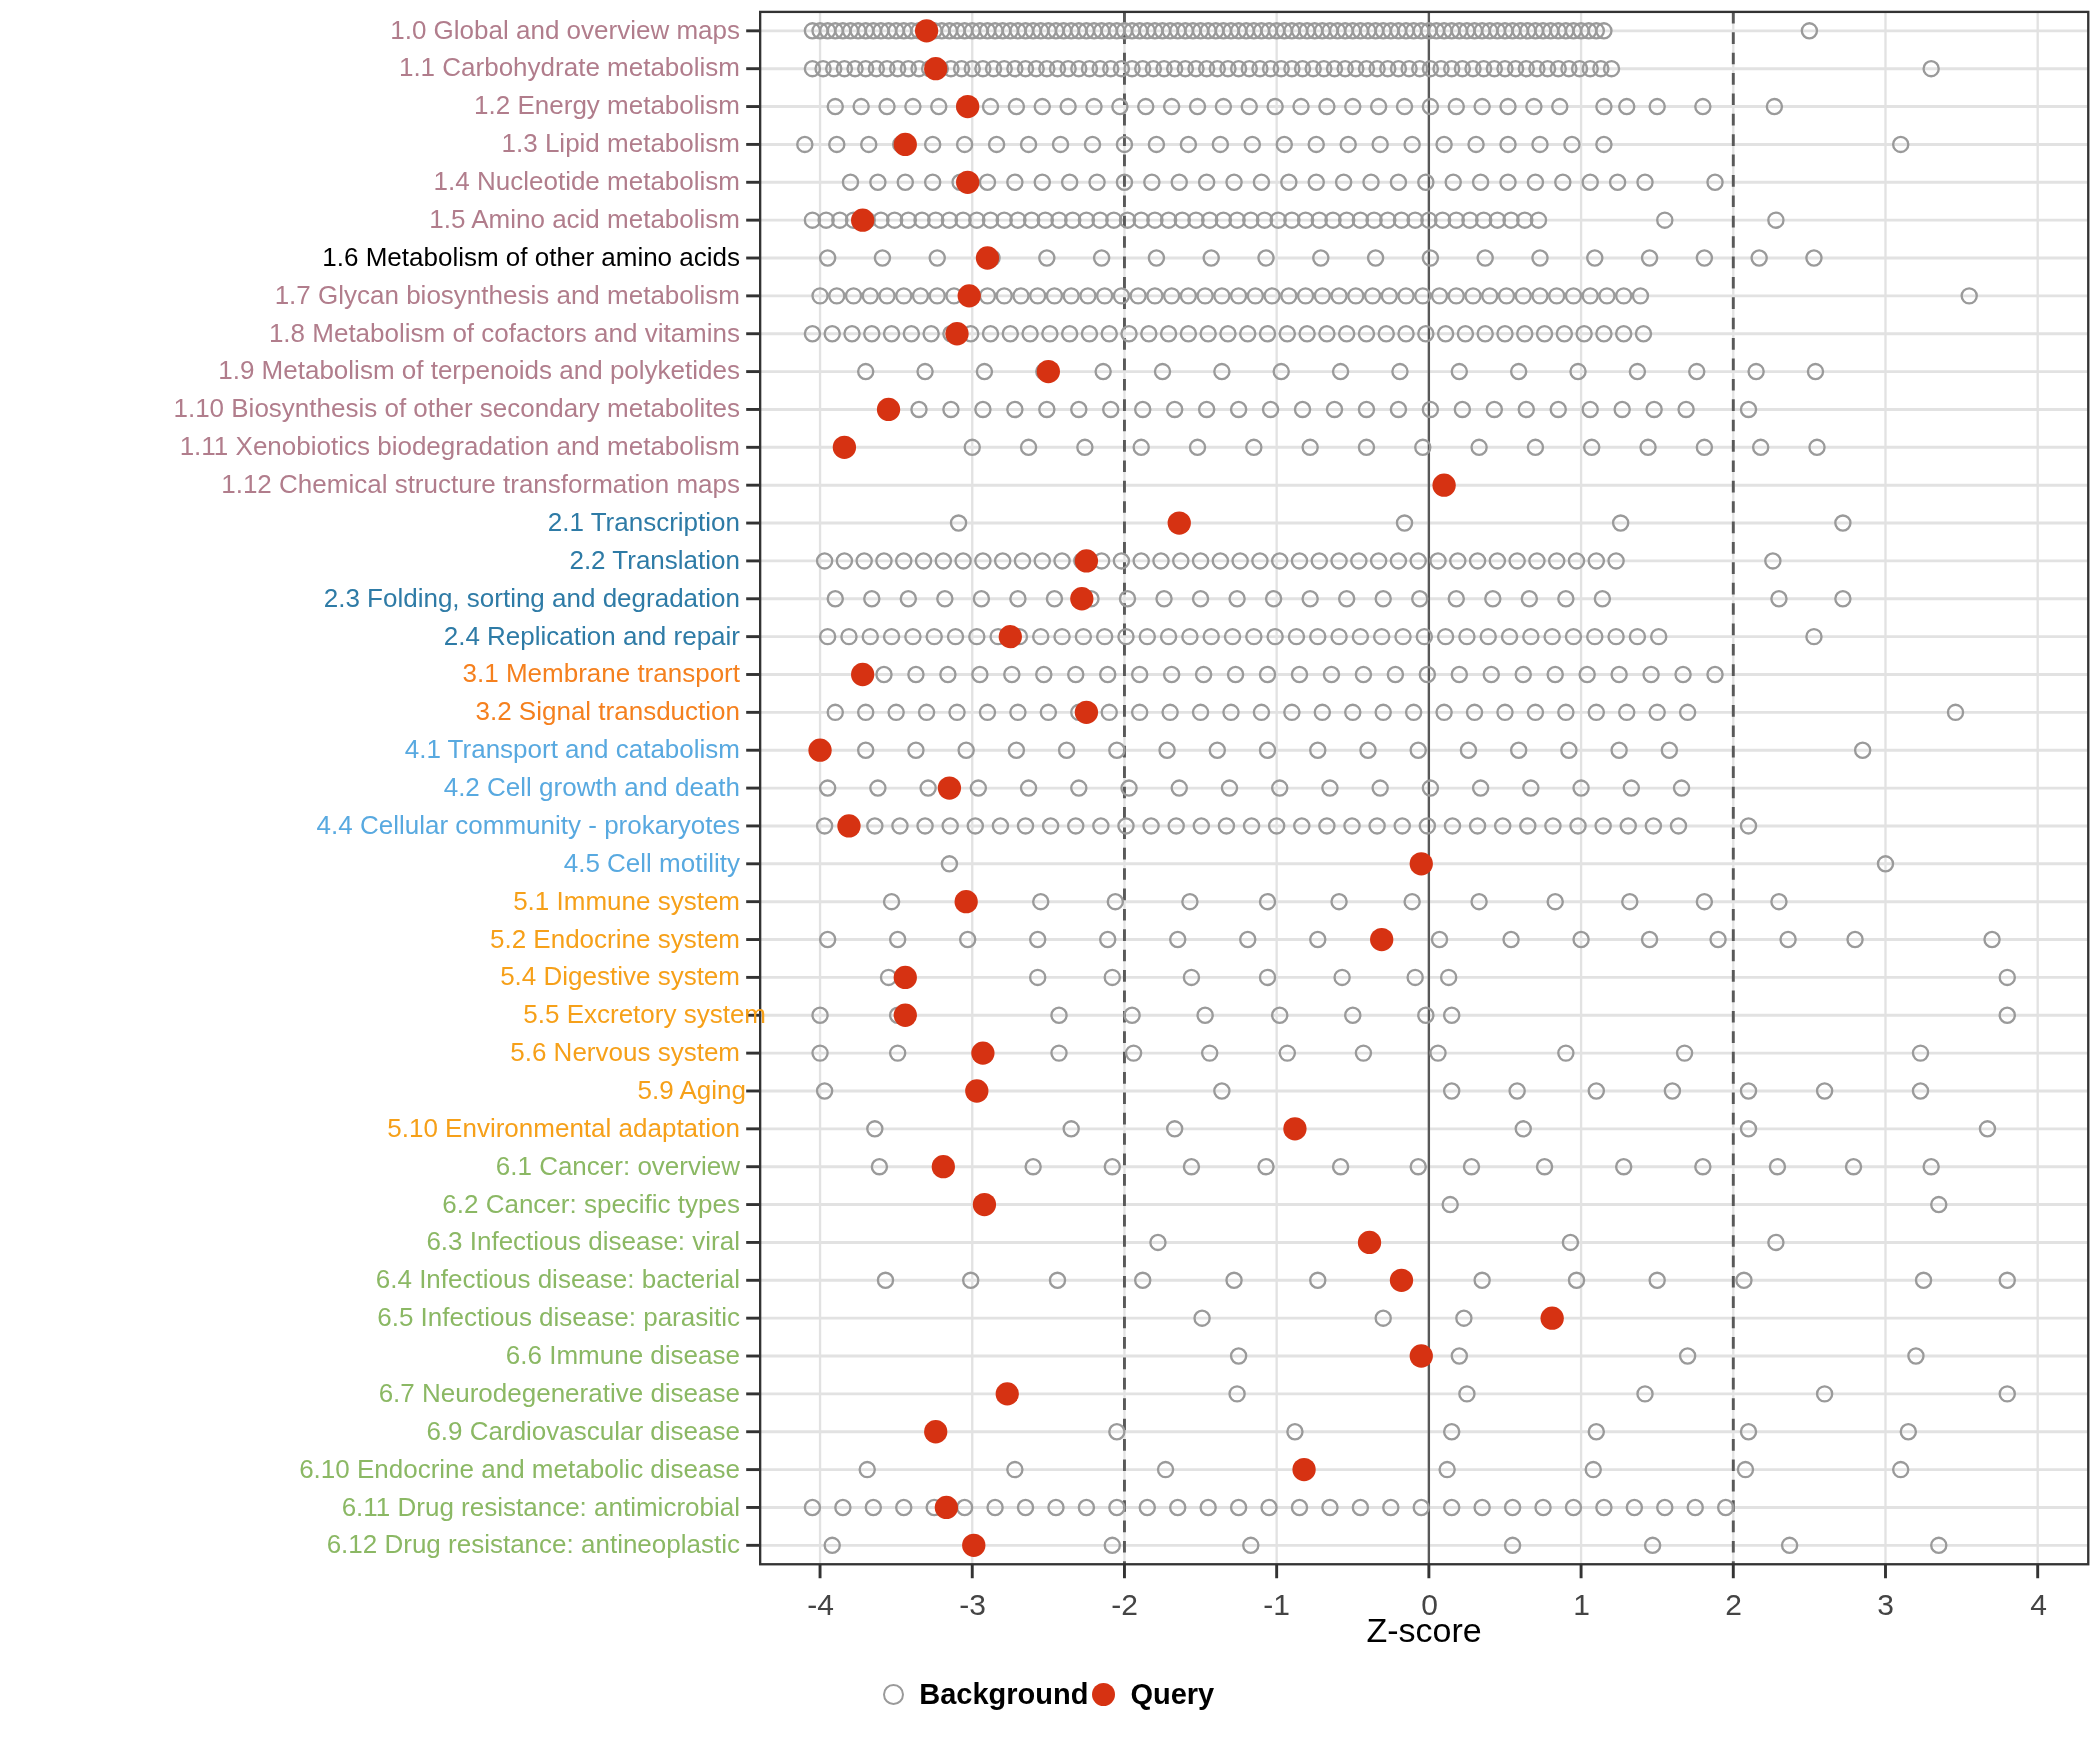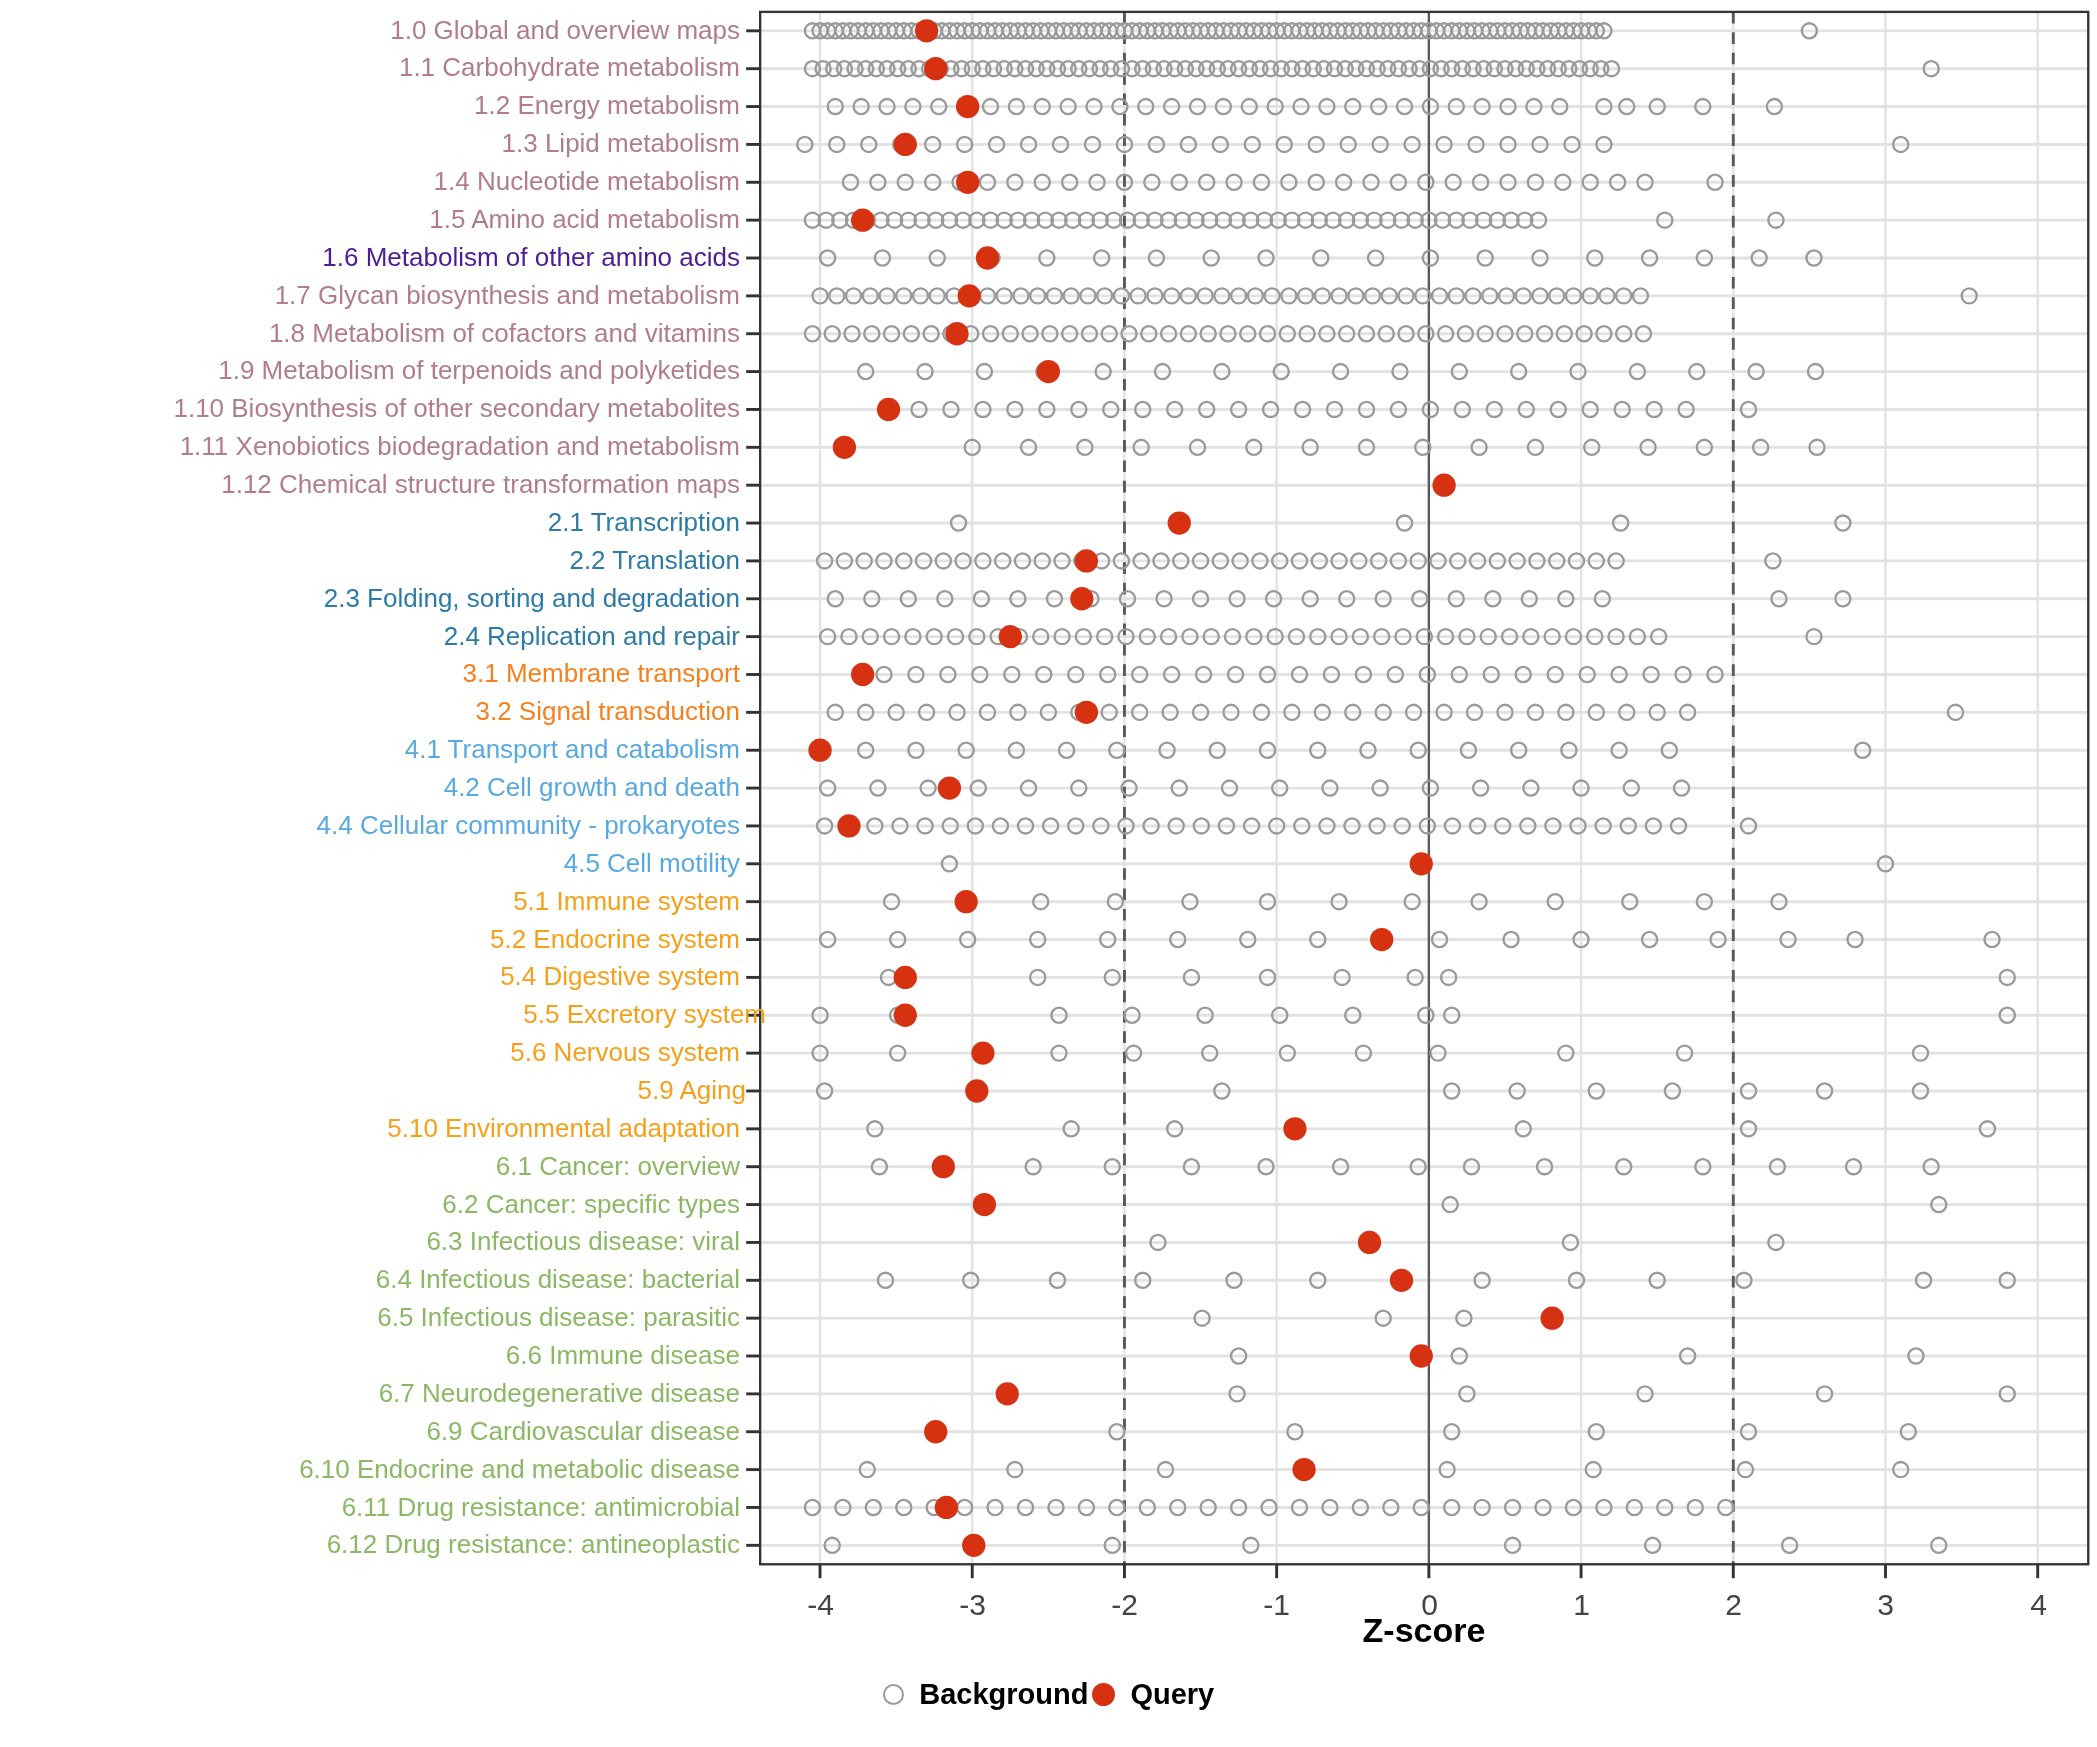--- a/index.html
+++ b/index.html
@@ -3,21 +3,21 @@
 <meta charset="utf-8">
 <style>
   html,body{margin:0;padding:0;background:#ffffff;}
   #stage{position:relative;width:2097px;height:1748px;background:#ffffff;overflow:hidden;
          font-family:"Liberation Sans","DejaVu Sans",sans-serif;}
   #plot-svg{position:absolute;left:0;top:0;}
   .cat-label{position:absolute;left:0;width:740px;text-align:right;font-size:26px;line-height:1;
              white-space:nowrap;}
   .tick-label{position:absolute;width:93px;text-align:center;font-size:30px;color:#444444;}
   #axis-title{position:absolute;left:760px;width:1328px;text-align:center;top:1611px;
-              font-size:34px;font-weight:bold;color:#000000;}
+              font-size:34px;font-weight:normal;color:#000000;}
   #legend{position:absolute;left:0;top:1678px;width:2097px;display:flex;justify-content:center;
           align-items:center;gap:4px;font-size:29px;color:#000000;font-weight:bold;}
   .legend-marker-open{display:inline-block;width:17.5px;height:17.5px;border:2.3px solid #9a9a9a;
           border-radius:50%;background:transparent;}
   .legend-marker-filled{display:inline-block;width:23px;height:23px;border-radius:50%;}
   .legend-item{display:flex;align-items:center;gap:15px;}
 </style>
 </head>
 <body>
 
@@ -1081,21 +1081,21 @@
       <line x1="1281" x2="1305" y1="2587.5" y2="2587.5" stroke="#333333" stroke-width="5"></line>
       <line x1="1281" x2="1305" y1="2652.5" y2="2652.5" stroke="#333333" stroke-width="5"></line>
     </svg>
   <div id="labels-layer">
       <div class="cat-label" style="top: 16.6px; color: rgb(177, 125, 140);">1.0 Global and overview maps</div>
       <div class="cat-label" style="top: 54px; color: rgb(177, 125, 140);">1.1 Carbohydrate metabolism</div>
       <div class="cat-label" style="top: 92px; color: rgb(177, 125, 140);">1.2 Energy metabolism</div>
       <div class="cat-label" style="top: 130px; color: rgb(177, 125, 140);">1.3 Lipid metabolism</div>
       <div class="cat-label" style="top: 168px; color: rgb(177, 125, 140);">1.4 Nucleotide metabolism</div>
       <div class="cat-label" style="top: 206px; color: rgb(177, 125, 140);">1.5 Amino acid metabolism</div>
-      <div class="cat-label" style="top: 244px; color: #4c1d95;">1.6 Metabolism of other amino acids</div>
+      <div class="cat-label" style="top: 244px; color: #000000;">1.6 Metabolism of other amino acids</div>
       <div class="cat-label" style="top: 282px; color: rgb(177, 125, 140);">1.7 Glycan biosynthesis and metabolism</div>
       <div class="cat-label" style="top: 320px; color: rgb(177, 125, 140);">1.8 Metabolism of cofactors and vitamins</div>
       <div class="cat-label" style="top: 357px; color: rgb(177, 125, 140);">1.9 Metabolism of terpenoids and polyketides</div>
       <div class="cat-label" style="top: 395px; color: rgb(177, 125, 140);">1.10 Biosynthesis of other secondary metabolites</div>
       <div class="cat-label" style="top: 433px; color: rgb(177, 125, 140);">1.11 Xenobiotics biodegradation and metabolism</div>
       <div class="cat-label" style="top: 471px; color: rgb(177, 125, 140);">1.12 Chemical structure transformation maps</div>
       <div class="cat-label" style="top: 509px; color: rgb(46, 123, 166);">2.1 Transcription</div>
       <div class="cat-label" style="top: 547px; color: rgb(46, 123, 166);">2.2 Translation</div>
       <div class="cat-label" style="top: 585px; color: rgb(46, 123, 166);">2.3 Folding, sorting and degradation</div>
       <div class="cat-label" style="top: 623px; color: rgb(46, 123, 166);">2.4 Replication and repair</div>

